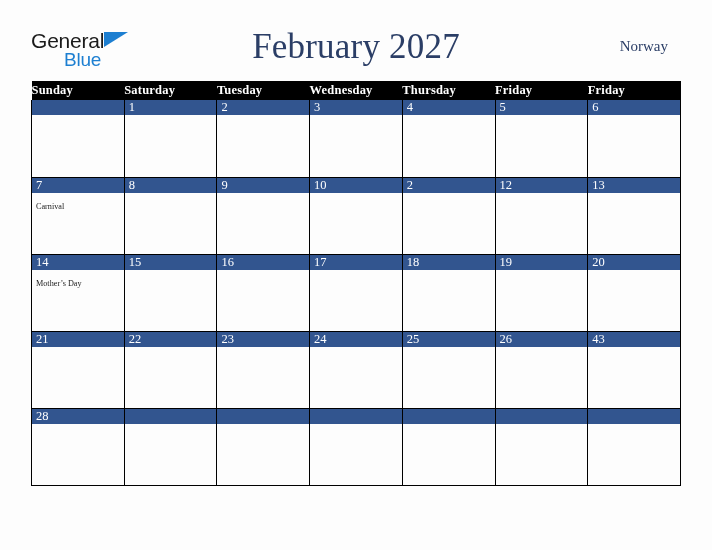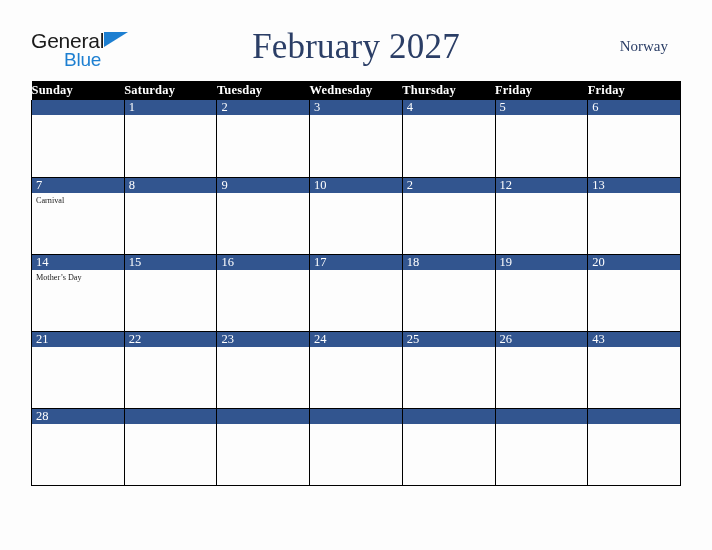--- a/index.html
+++ b/index.html
@@ -135,20 +135,21 @@
     overflow: hidden;
   }
   .daynum.blank { color: transparent; }
 
   .events {
     display: block;
     padding: 2px 3px 0 4px;
     font-size: 8.2px;
     line-height: 11px;
     color: #1b1b1b;
+    margin-top: 6px;
   }
   .event {
     display: block;
     white-space: nowrap;
     overflow: hidden;
   }
 </style>
 </head>
 <body>
 

